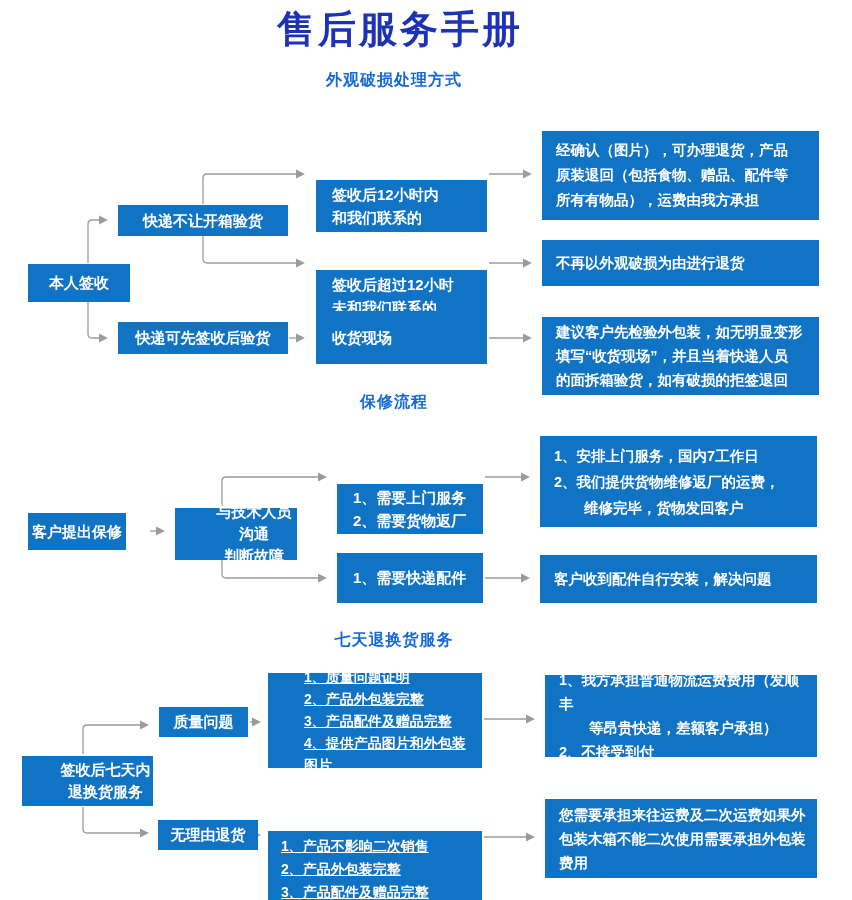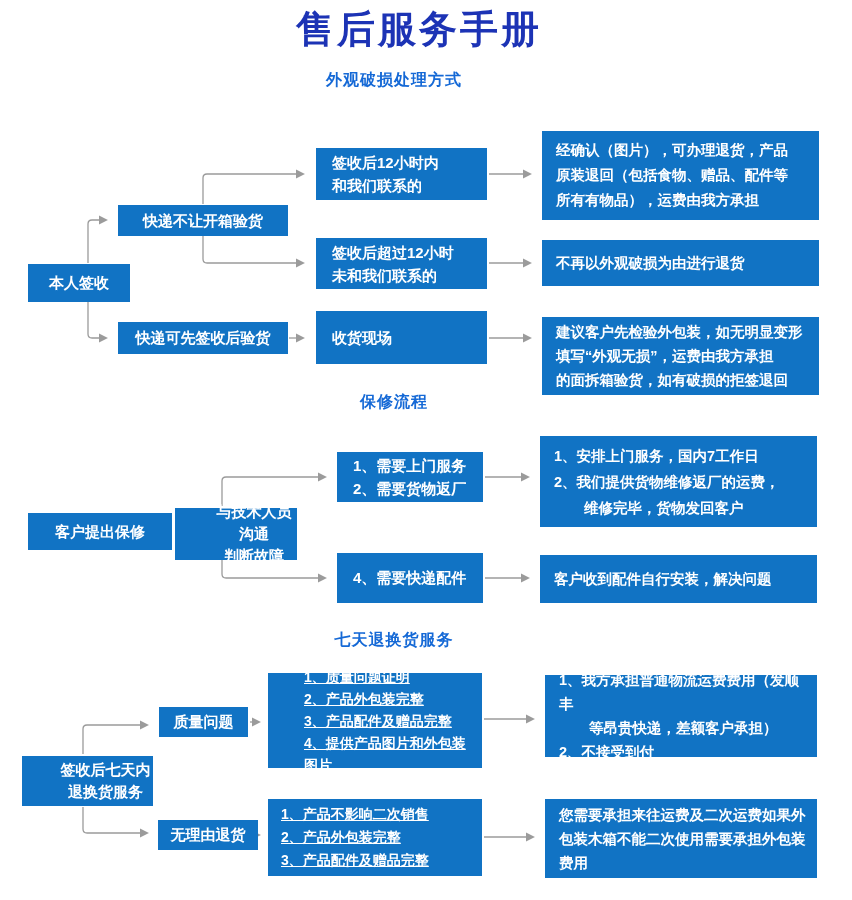--- a/index.html
+++ b/index.html
@@ -11,21 +11,20 @@
     font-family:"Liberation Sans","DejaVu Sans",sans-serif;
   }
   .connectors{position:absolute;left:0;top:0;}
   .ln{fill:none;stroke:var(--line-gray,#9b9b9b);stroke-width:1.3;}
   .page-title{
     position:absolute;left:0;top:4px;width:800px;
     margin:0;text-align:center;
     font-family:"DejaVu Serif","Liberation Serif",serif;
     font-size:38px;font-weight:bold;letter-spacing:3px;
     color:var(--title-blue,#1c33b5);
-    padding-left:19px;
   }
   .sec-heading{
     position:absolute;left:0;width:788px;
     margin:0;text-align:center;
     font-size:16px;font-weight:bold;letter-spacing:1px;
     color:var(--heading-blue,#1569d6);
   }
   .h-s1{top:70px;}
   .h-s2{top:392px;}
   .h-s3{top:630px;}
@@ -38,21 +37,21 @@
     display:flex;align-items:center;
     white-space:pre-line;
     box-sizing:border-box;
   }
   .center{justify-content:center;text-align:center;}
   .left{justify-content:flex-start;text-align:left;padding:0 8px 0 16px;}
   .col{flex-direction:column;align-items:flex-start;justify-content:center;}
   .small{font-size:14.5px;padding:0 5px 0 14px;}
   .smaller{font-size:14px;padding:0 4px 0 13px;text-decoration:underline;}
   .lh22{line-height:22px;padding-left:36px;}
-  .lh23{line-height:23px;}
+  .lh23{line-height:23px;margin-top:32px;}
   .lh25{line-height:25px;}
   .lh26{line-height:26px;}
   .indent2{padding-left:30px;display:block;}
   .blockline{display:block;}
 </style>
 </head>
 <body>
 
 <div class="canvas">
 
@@ -96,31 +95,31 @@
   <div class="box left lh23" style="left:316px;top:148px;width:171px;height:52px">签收后12小时内
 和我们联系的</div>
   <div class="box left lh23" style="left:316px;top:238px;width:171px;height:51px">签收后超过12小时
 未和我们联系的</div>
   <div class="box left" style="left:316px;top:311px;width:171px;height:53px">收货现场</div>
   <div class="box left small" style="left:542px;top:240px;width:277px;height:46px">不再以外观破损为由进行退货</div>
   <div class="box left small lh25" style="left:542px;top:131px;width:277px;height:89px">经确认（图片），可办理退货，产品
 原装退回（包括食物、赠品、配件等
 所有有物品），运费由我方承担</div>
   <div class="box left small" style="left:542px;top:317px;width:277px;height:78px">建议客户先检验外包装，如无明显变形
-填写“外观无损”，运费由我方承担
+填写“收货现场”，并且当着快递人员
 的面拆箱验货，如有破损的拒签退回</div>
 
   <h2 class="sec-heading h-s2">保修流程</h2>
 
-  <div class="box center" style="left:28px;top:513px;width:144px;height:37px">客户提出保修</div>
+  <div class="box center" style="left:28px;top:513px;width:98px;height:37px">客户提出保修</div>
   <div class="box center lh22" style="left:175px;top:508px;width:122px;height:52px">与技术人员沟通
 判断故障</div>
   <div class="box left lh23" style="left:337px;top:452px;width:146px;height:50px">1、需要上门服务
 2、需要货物返厂</div>
-  <div class="box left" style="left:337px;top:553px;width:146px;height:50px">4、需要快递配件</div>
+  <div class="box left" style="left:337px;top:553px;width:146px;height:50px">1、需要快递配件</div>
   <div class="box left small col lh26" style="left:540px;top:436px;width:277px;height:91px">
     <span class="blockline">1、安排上门服务，国内7工作日</span>
     <span class="blockline">2、我们提供货物维修返厂的运费，</span>
     <span class="indent2">维修完毕，货物发回客户</span>
   </div>
   <div class="box left small" style="left:540px;top:555px;width:277px;height:48px">客户收到配件自行安装，解决问题</div>
 
   <h2 class="sec-heading h-s3">七天退换货服务</h2>
 
   <div class="box center lh22" style="left:22px;top:756px;width:131px;height:50px">签收后七天内

